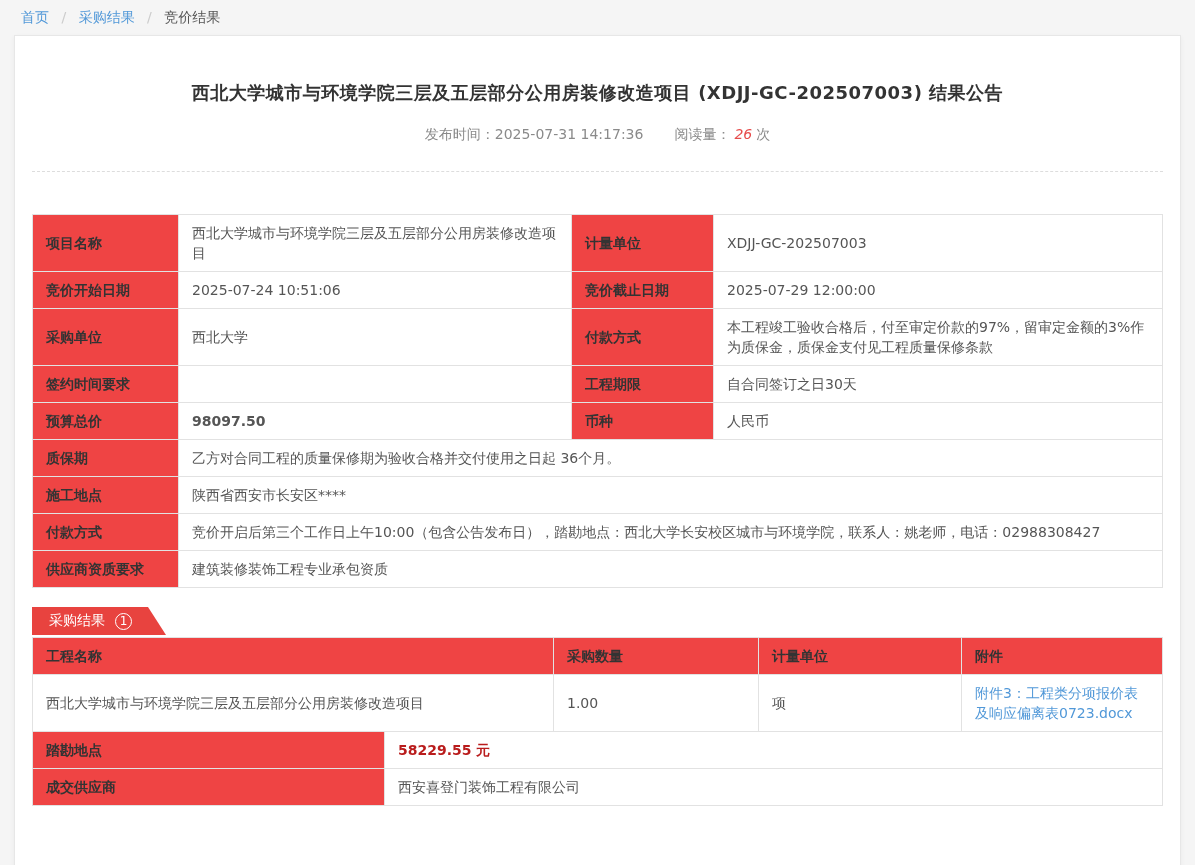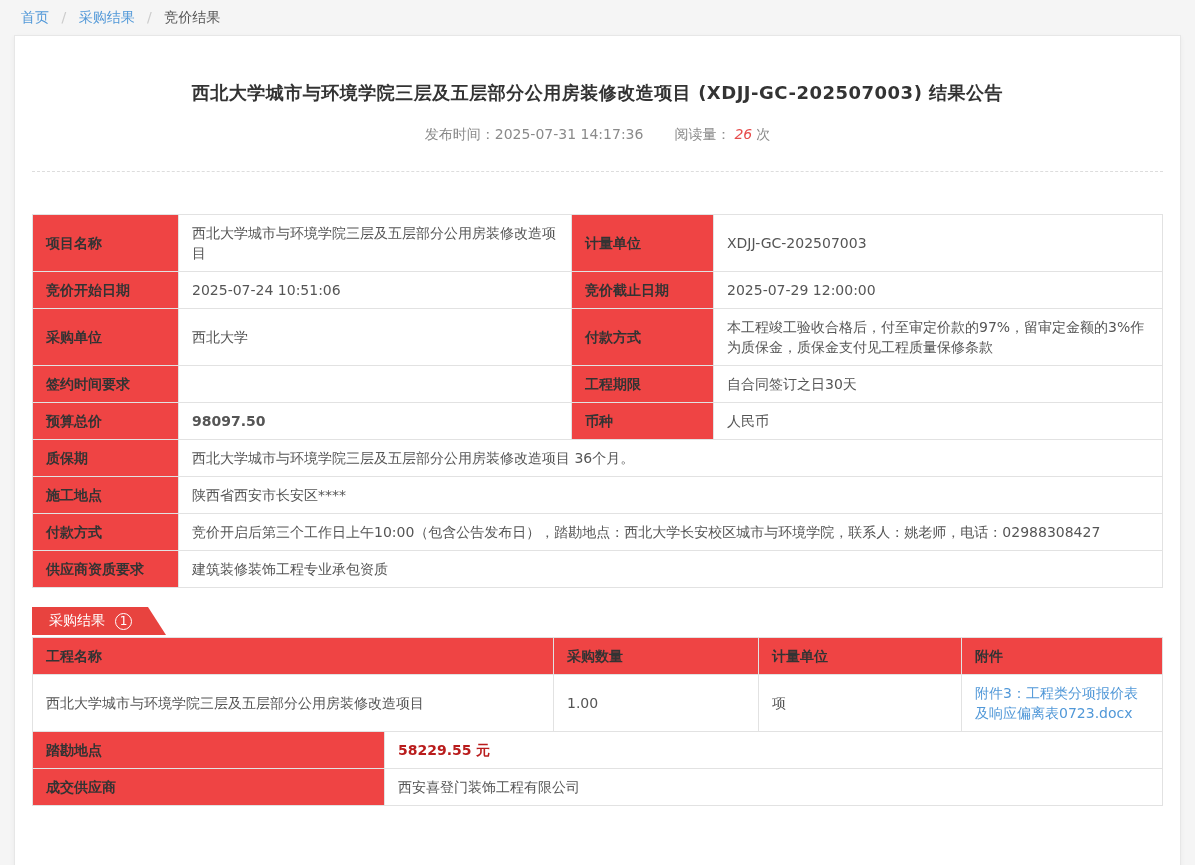--- a/index.html
+++ b/index.html
@@ -169,21 +169,21 @@
         <td class="val">自合同签订之日30天</td>
       </tr>
       <tr>
         <td class="lbl">预算总价</td>
         <td class="val red-value">98097.50</td>
         <td class="lbl">币种</td>
         <td class="val">人民币</td>
       </tr>
       <tr>
         <td class="lbl">质保期</td>
-        <td class="val" colspan="3">西北大学城市与环境学院三层及五层部分公用房装修改造项目 36个月。</td>
+        <td class="val" colspan="3">乙方对合同工程的质量保修期为验收合格并交付使用之日起 36个月。</td>
       </tr>
       <tr>
         <td class="lbl">施工地点</td>
         <td class="val" colspan="3">陕西省西安市长安区****</td>
       </tr>
       <tr>
         <td class="lbl">付款方式</td>
         <td class="val" colspan="3">竞价开启后第三个工作日上午10:00（包含公告发布日），踏勘地点：西北大学长安校区城市与环境学院，联系人：姚老师，电话：02988308427</td>
       </tr>
       <tr>

